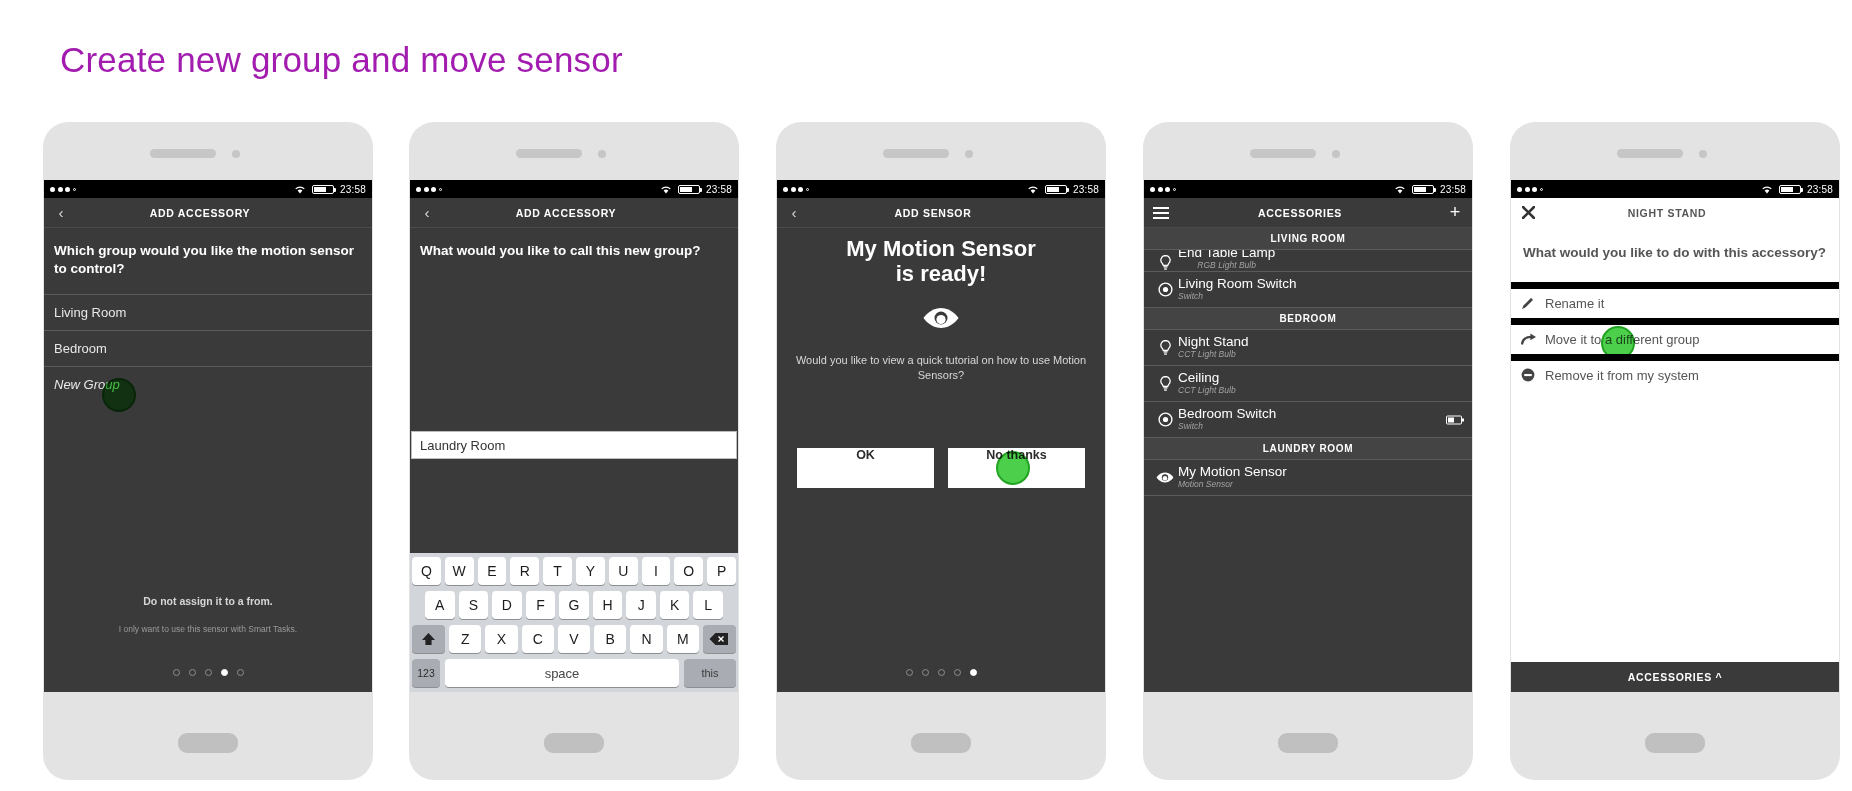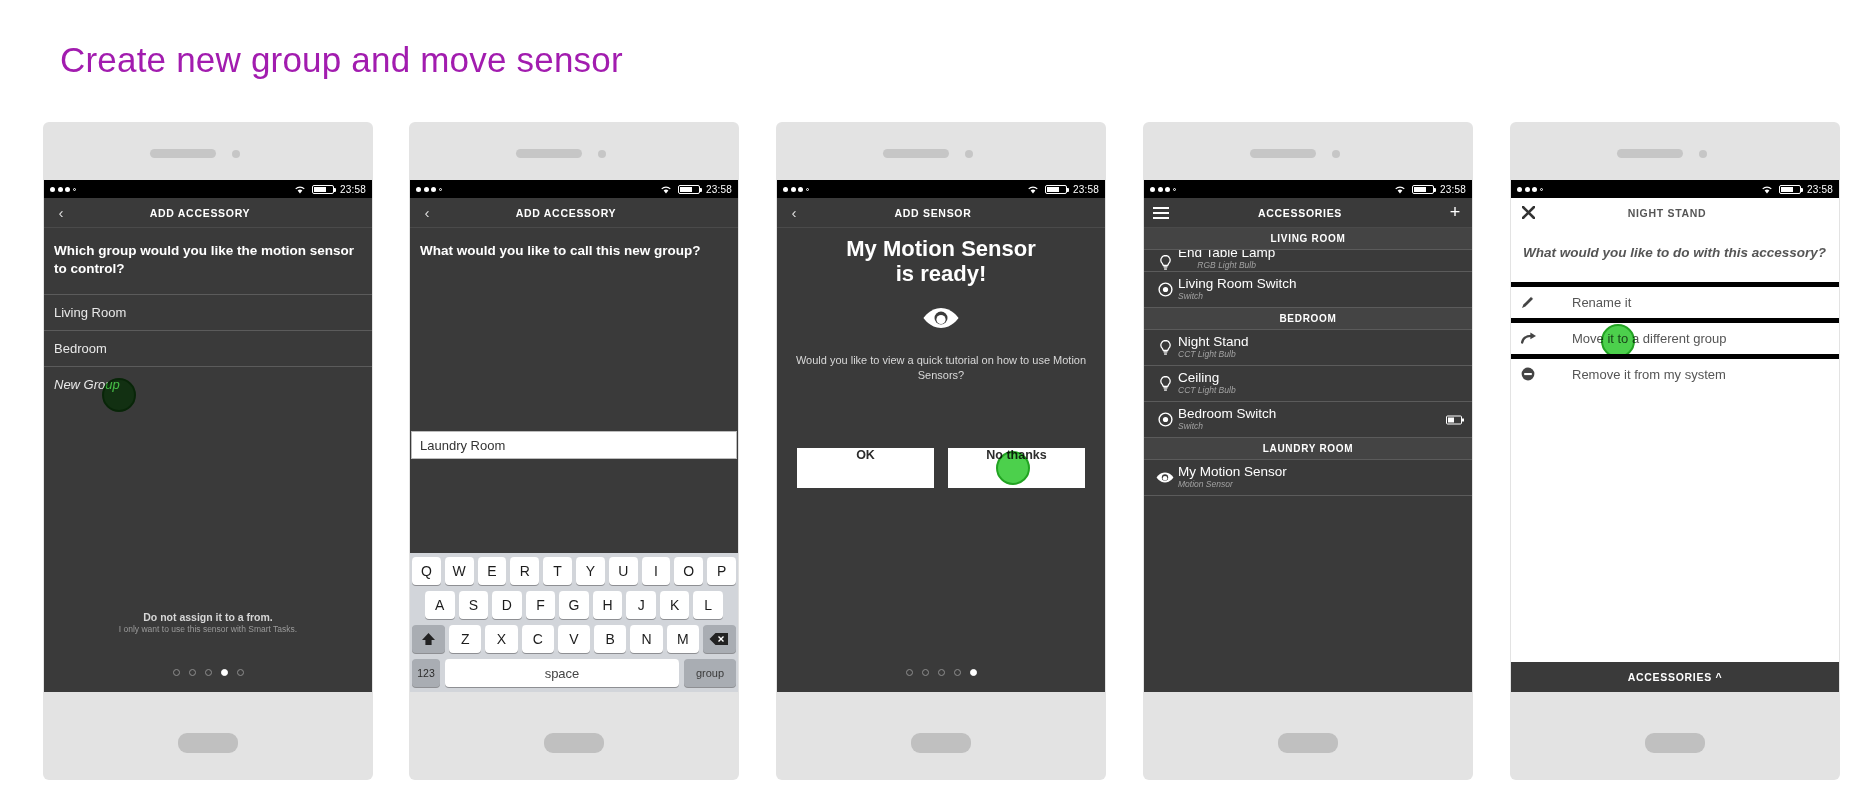--- a/index.html
+++ b/index.html
@@ -25,21 +25,21 @@
   .phones {
     position: absolute;
     left: 0; top: 122px;
     width: 1852px; height: 670px;
   }
   .phone {
     position: absolute;
     top: 0;
     width: 330px; height: 658px;
     background: #e3e3e3;
-    border-radius: 6px;
+    border-radius: 25px;
   }
   .phone.p1 { left: 43px; }
   .phone.p2 { left: 409px; }
   .phone.p3 { left: 776px; }
   .phone.p4 { left: 1143px; }
   .phone.p5 { left: 1510px; }
 
   
   .speaker {
     position: absolute; top: 27px; left: 50%;
@@ -119,41 +119,41 @@
     width: 34px; display: flex; justify-content: center; align-items: center;
     color: #fff; font-size: 18px;
   }
 
   
   .headline {
     padding: 14px 10px 16px 10px;
     font-size: 13.5px; font-weight: bold; color: #fff;
     line-height: 1.32;
   }
-  .headline.light { color: #555; padding: 16px 12px 20px 12px; font-style: italic; }
+  .headline.light { color: #555; padding: 16px 12px 20px 12px; }
 
   
   .listrow {
     height: 36px; background: #3a3a3a;
     border-top: 1px solid #5b5b5b;
     display: flex; align-items: center;
     padding: 0 10px;
     color: #e8e8e8; font-size: 13px;
     position: relative;
   }
   .listrow.italic { font-style: italic; }
   .listrow:last-of-type { border-bottom: 1px solid #5b5b5b; }
 
   
   .footnote {
     position: absolute; left: 0; right: 0; bottom: 58px;
     text-align: center; color: #9a9a9a;
   }
   .footnote b { display: block; color: #d6d6d6; font-size: 10.5px; }
-  .footnote span { display: block; font-size: 8.5px; margin-top: 1px; }
+  .footnote span { display: block; font-size: 8.5px; margin-top: 17px; }
 
   
   .pager {
     position: absolute; left: 0; right: 0; bottom: 16px;
     display: flex; justify-content: center; gap: 9px;
   }
   .pdot { width: 7px; height: 7px; border-radius: 50%; border: 1px solid #8d8d8d; }
   .pdot.on { background: #fff; border-color: #fff; }
 
   
@@ -237,25 +237,24 @@
   .acc-batt::after {
     content: ""; position: absolute; right: -3px; top: 2px;
     width: 2px; height: 3px; background: #fff;
   }
   .acc-batt i { position: absolute; left: 1px; top: 1px; bottom: 1px; width: 45%; background: #fff; }
 
   
   .screen.light { background: #fff; }
   .optrow {
     height: 36px; background: #fff;
-    border-top: 5px solid #000000;
+    border-top: 7px solid #000000;
     display: flex; align-items: center; padding: 0 10px;
     font-size: 13px; color: #555;
     position: relative;
-    gap: 27px;
   }
   .optrow:last-of-type { border-bottom: 1px solid #cfcfcf; }
   .opt-ico { width: 24px; flex: 0 0 24px; display: flex; align-items: center; color: #444; }
   .bottombar {
     position: absolute; left: 0; right: 0; bottom: 0;
     height: 30px; background: #3a3a3a;
     display: flex; align-items: center; justify-content: center;
     color: #fff; font-size: 10.5px; font-weight: bold; letter-spacing: 0.7px;
   }
 
@@ -413,21 +412,21 @@
           <div class="key wide">
             <svg width="20" height="14" viewBox="0 0 20 14">
               <path d="M6.5 1 H19 V13 H6.5 L0.5 7 Z" fill="#222"></path>
               <path d="M9.5 4.5 L14.5 9.5 M14.5 4.5 L9.5 9.5" stroke="#fff" stroke-width="1.4"></path>
             </svg>
           </div>
         </div>
         <div class="krow r4">
           <div class="key num">123</div>
           <div class="key space">space</div>
-          <div class="key done">group</div>
+          <div class="key done">this</div>
         </div>
       </div>
     </div>
   </div>
 
   <div class="phone p3">
     <div class="speaker"></div>
     <div class="camera"></div>
     <div class="home-btn"></div>
     <div class="screen">

